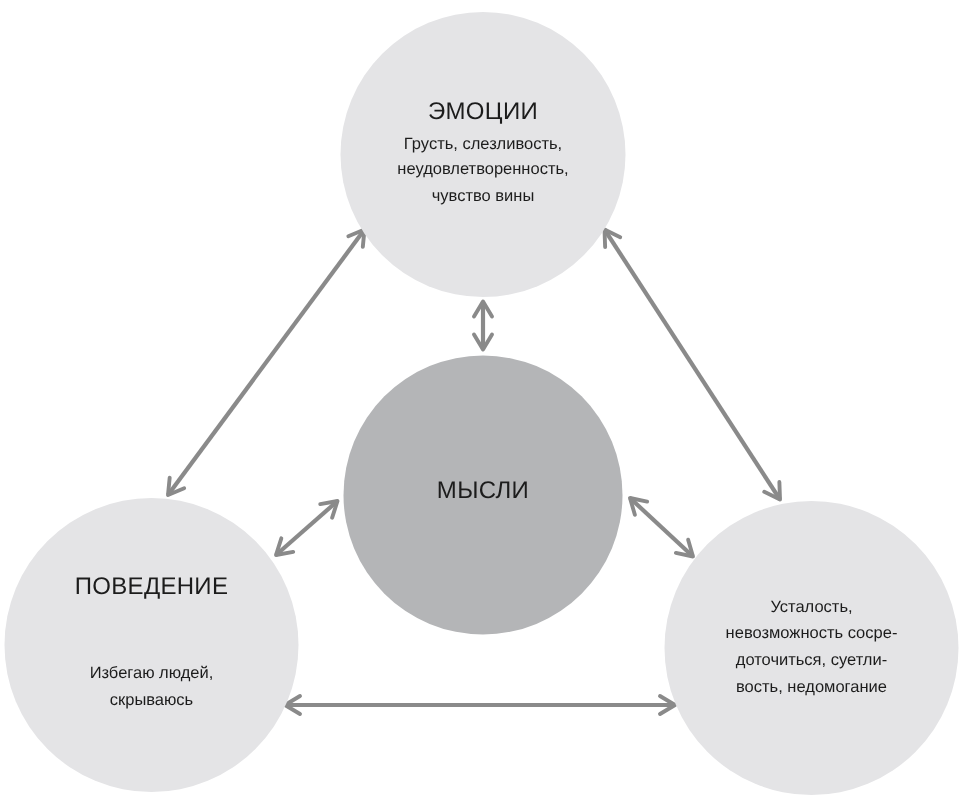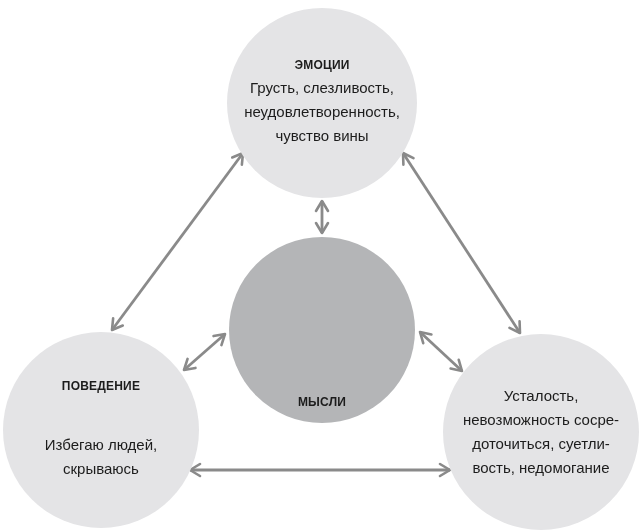--- a/index.html
+++ b/index.html
@@ -21,31 +21,31 @@
     display: flex;
     flex-direction: column;
     align-items: center;
     justify-content: center;
     text-align: center;
     color: var(--text, #1c1c1c);
     box-sizing: border-box;
     padding: 10px;
   }
   .node.light { background: var(--node_light, #e4e4e6); }
-  .node.dark  { background: var(--node_dark, #b4b5b7); justify-content: flex-end; }
+  .node.dark  { background: var(--node_dark, #b4b5b7); }
 
   .node-title {
-    font-weight: bold;
-    font-size: 12px;
+    font-weight: normal;
+    font-size: 16px;
     letter-spacing: 0.2px;
     margin-bottom: 4px;
     white-space: nowrap;
   }
   .node-body {
-    font-size: 15px;
+    font-size: 11px;
     line-height: 1.6;
     white-space: pre-line;
   }
 
   .node-emotions { left: 227px; top: 8px;   width: 190px; height: 190px; }
   .node-thoughts { left: 229px; top: 237px; width: 186px; height: 186px; }
   .node-behavior { left: 3px;   top: 332px; width: 196px; height: 196px; gap: 36px; }
   .node-state    { left: 443px; top: 334px; width: 196px; height: 196px; }
 
   .arrows {

